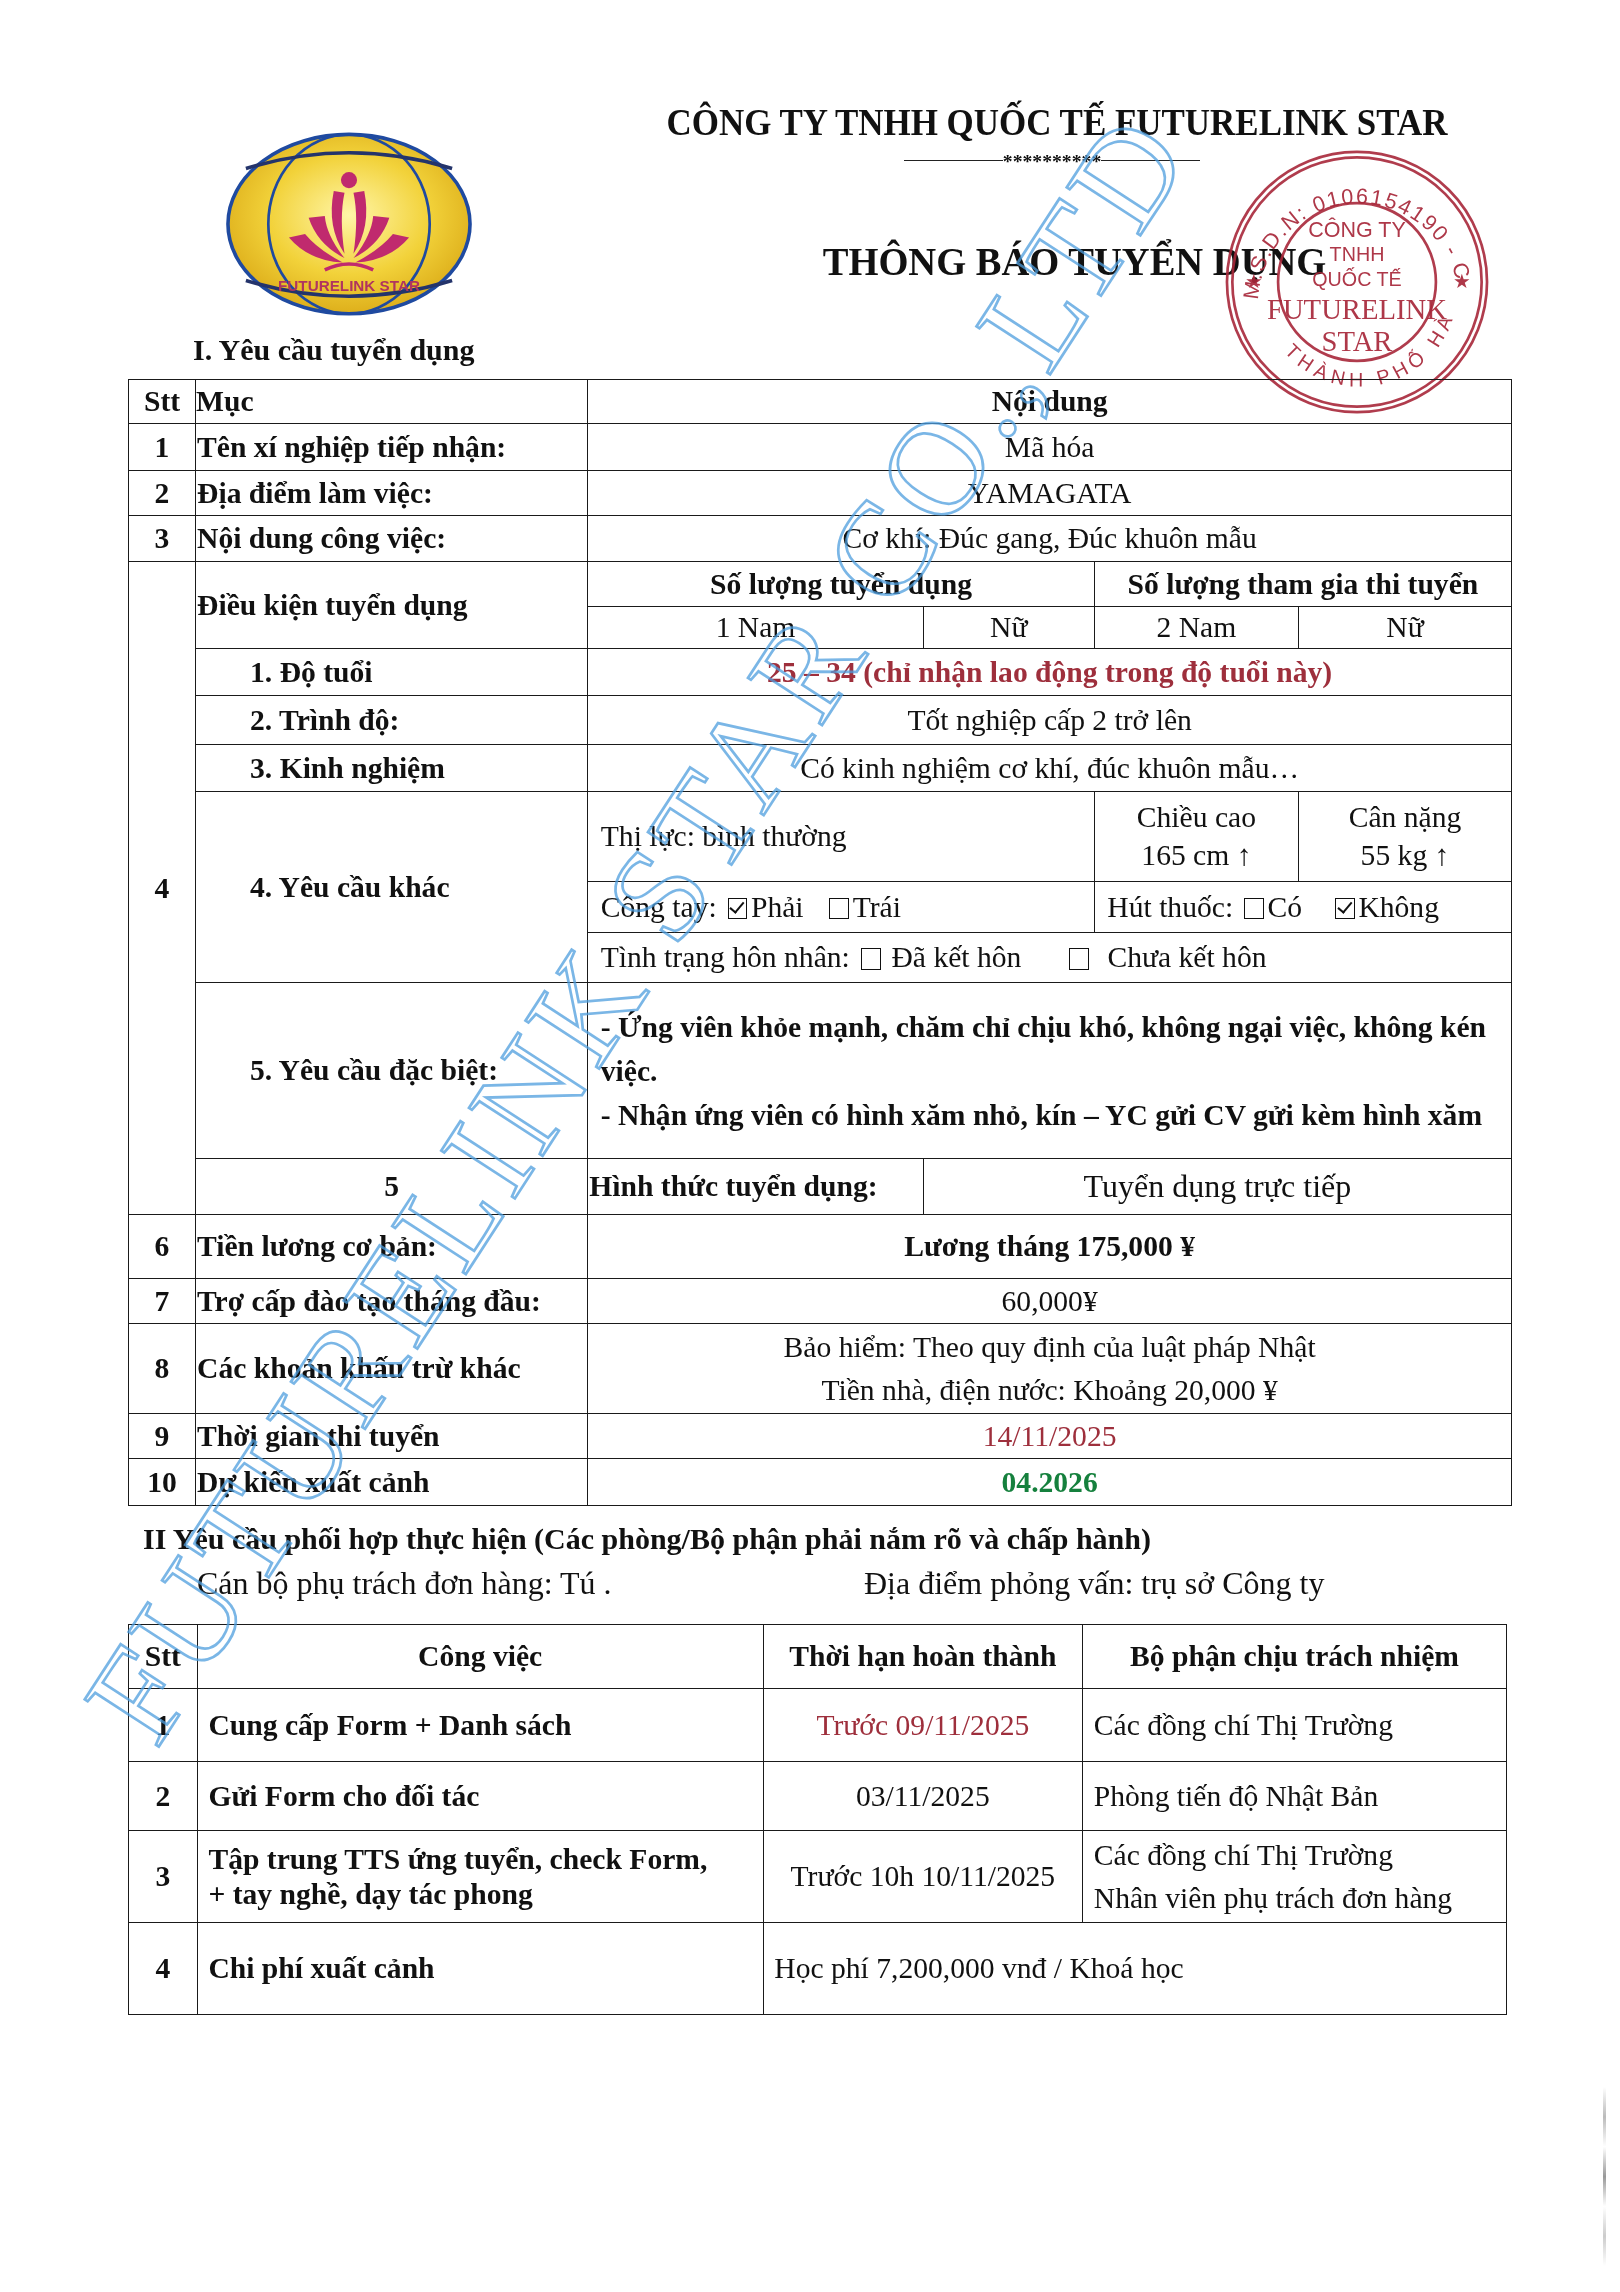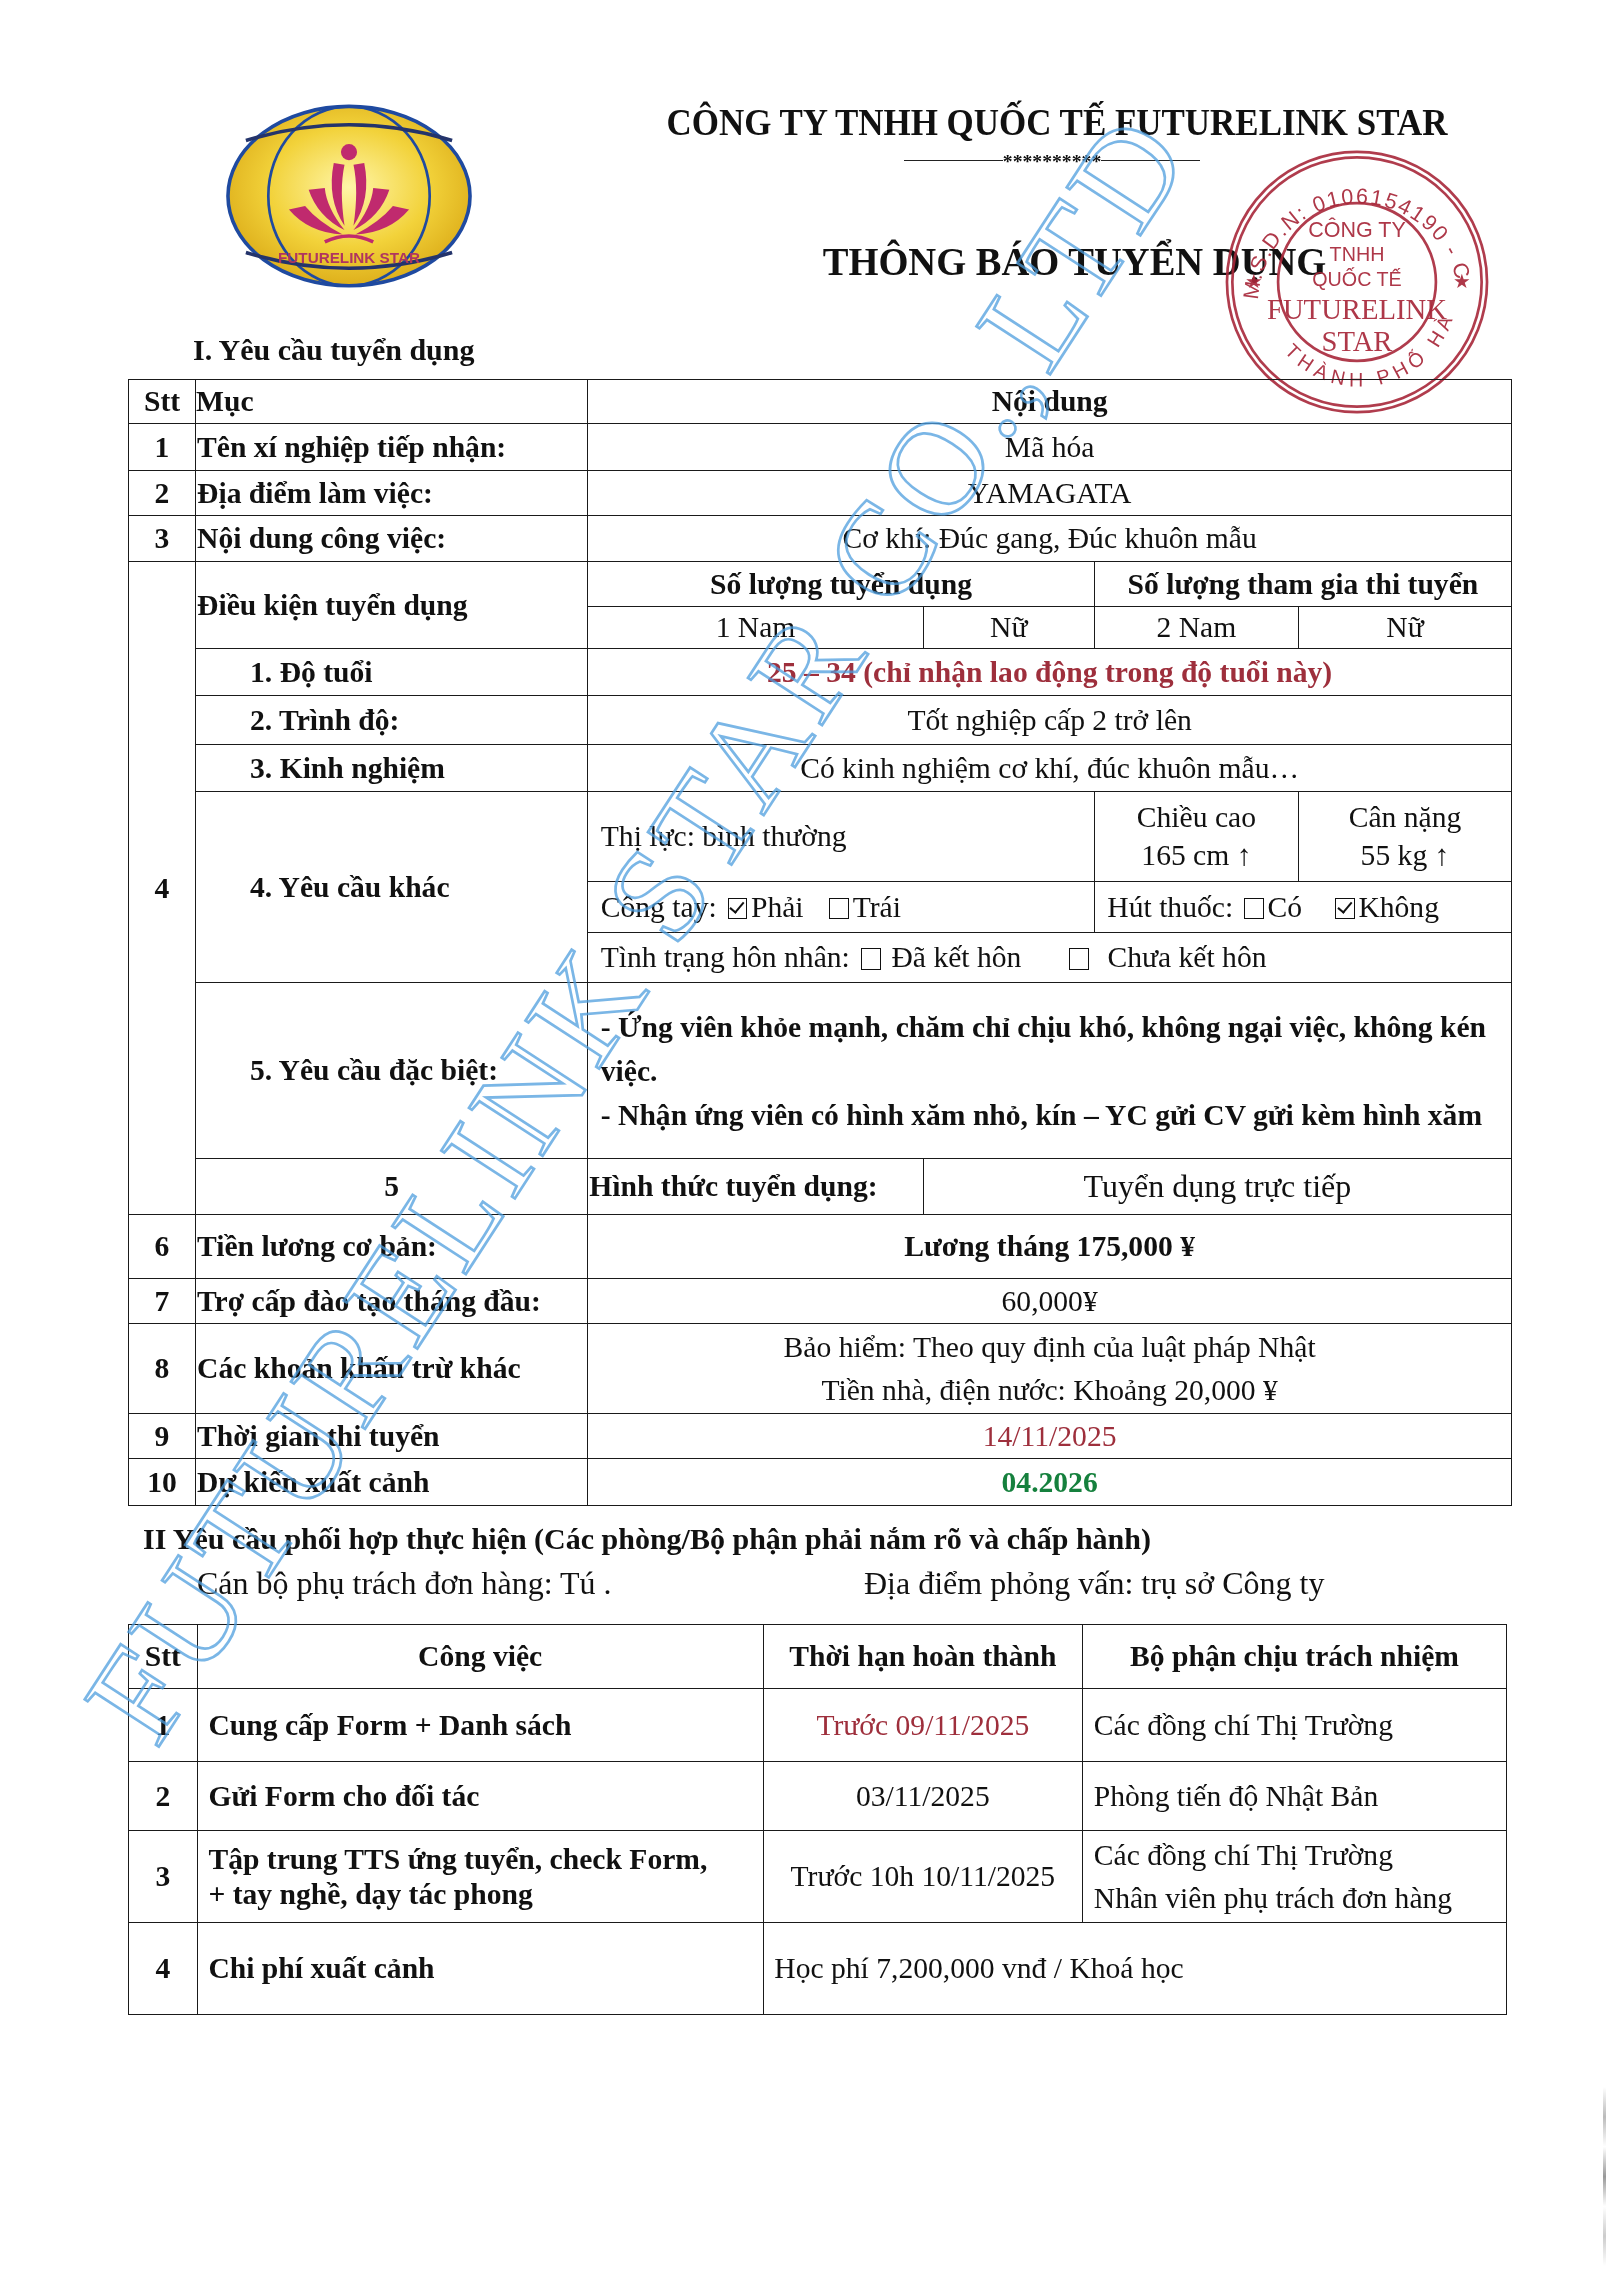--- a/index.html
+++ b/index.html
@@ -1,21 +1,21 @@
 <!DOCTYPE html>
 <html style="font-size:14.3px"><head>
 <meta charset="utf-8">
 <style>
   html, body { margin:0; padding:0; background:#ffffff; }
   body { width:1620px; height:2293px; position:relative; overflow:hidden;
          font-family:"Liberation Serif","DejaVu Serif",serif; color:#111; }
   .abs { position:absolute; }
 
   
-  .logo { left:219px; top:100px; width:260px; height:193px;text-align:center; }
+  .logo { left:219px; top:128px; width:260px; height:193px;text-align:center; }
   
   .company { left:627px; top:100px; width:860px; text-align:center; font-size:38px; font-weight:bold; letter-spacing:0px; transform:scaleX(0.92); transform-origin:center; }
   .divider { left:891px; top:150px; width:322px; text-align:center; font-size:19.7px; font-weight:bold; }
   .divider span.line { display:inline-block; width:99px; border-bottom:1.8px solid #222; vertical-align:middle; margin-top:-5.4px; }
   .title { left:734px; top:237px; width:681px; text-align:center; font-size:41px; font-weight:bold; transform:scaleX(0.94); }
   .sec1 { left:193px; top:333px; font-size:30px; font-weight:bold; }
 
   
   .stamp { left:1218px; top:143px; width:278px; height:278px; }
 

